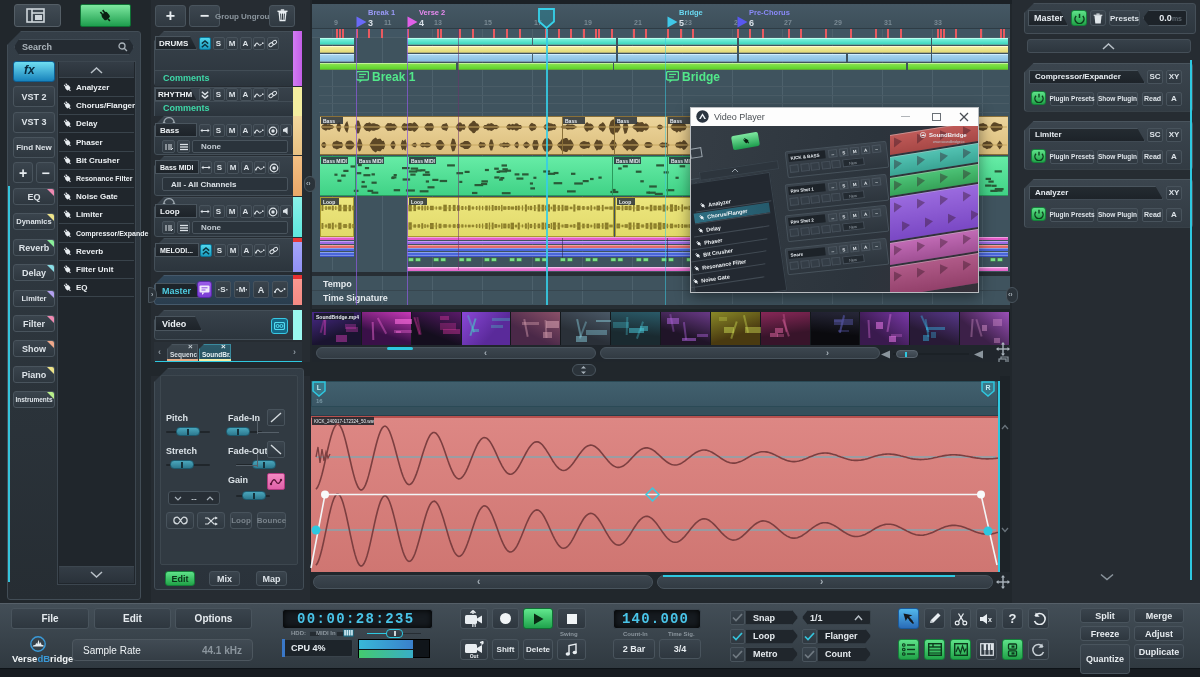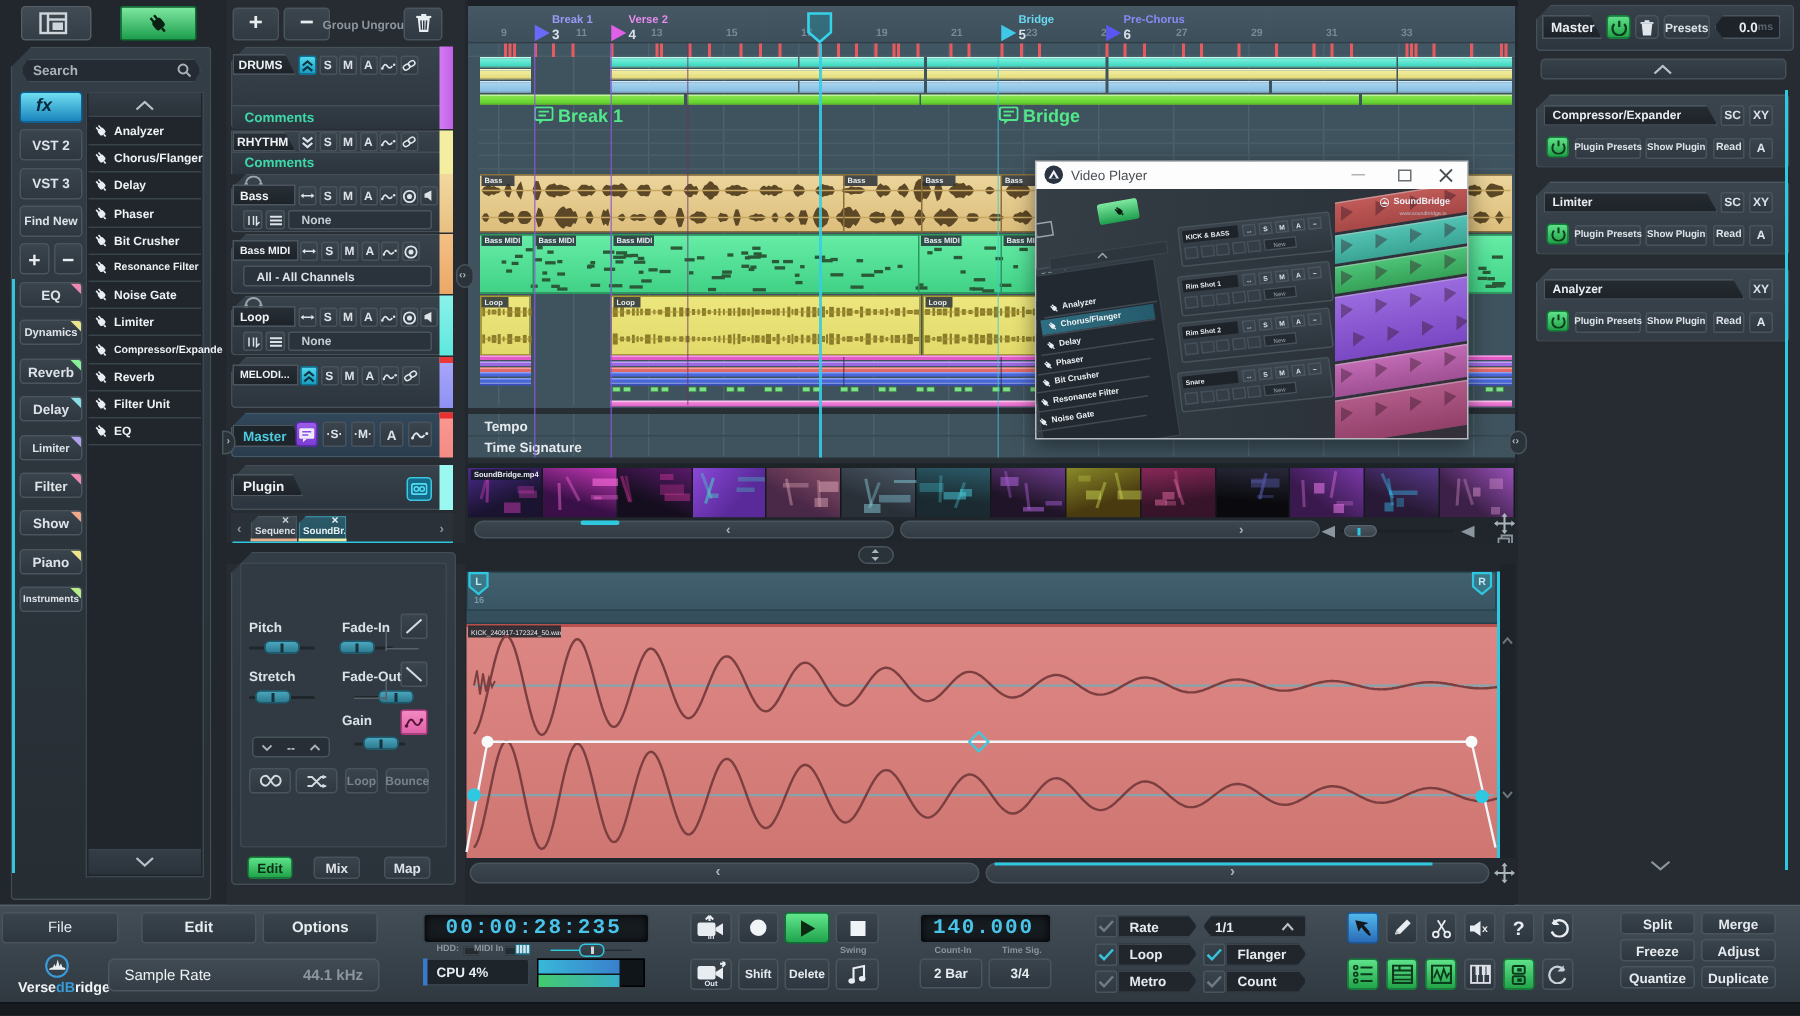--- a/index.html
+++ b/index.html
@@ -495,21 +495,21 @@
 <div class="ab" style="left:272px;top:281px;width:16px;height:17px;background:linear-gradient(#3a444d,#2f3840);border:1px solid #48535c;border-radius:2px;color:#dde3e8;font-weight:bold;font-size:8px;display:flex;align-items:center;justify-content:center">
     <svg width="12" height="8" viewBox="0 0 12 8">
       <path d="M1 6 Q3 1 5 4 T9 4" fill="none" stroke="#dde3e8" stroke-width="1.3"></path>
       <circle cx="1" cy="6" r="1" fill="#dde3e8"></circle>
       <circle cx="10.5" cy="3" r="1" fill="#dde3e8"></circle>
     </svg>
   </div>
 <div class="ab" style="left:293px;top:275px;width:9px;height:30px;background:linear-gradient(#fa9a92,#f48a84)"></div>
 <div class="ab" style="left:293px;top:275px;width:9px;height:4px;background:#e83030"></div>
 <div class="ab" style="left:154px;top:310px;width:148px;height:30px;background:linear-gradient(#38424b,#2c353d);border:1px solid #444f58;border-radius:3px;clip-path:polygon(10px 0,100% 0,100% 100%,0 100%,0 10px)"></div>
-<div class="ab" style="left:155px;top:316px;width:47px;height:15px;background:linear-gradient(#272e35,#1d2329);border:1px solid #4a555e;display:flex;align-items:center;padding-left:6px;color:#eef2f5;font-weight:bold;font-size:9px;clip-path:polygon(0 0,calc(100% - 7px) 0,100% 100%,0 100%)">Plugin</div>
+<div class="ab" style="left:155px;top:316px;width:47px;height:15px;background:linear-gradient(#272e35,#1d2329);border:1px solid #4a555e;display:flex;align-items:center;padding-left:6px;color:#eef2f5;font-weight:bold;font-size:9px;clip-path:polygon(0 0,calc(100% - 7px) 0,100% 100%,0 100%)">Video</div>
 <div class="ab" style="left:271px;top:318px;width:17px;height:16px;background:#156a88;border:1px solid #38c8e4;border-radius:3px;display:flex;align-items:center;justify-content:center">
     <svg width="11" height="8" viewBox="0 0 11 8">
       <rect x="0.5" y="0.5" width="10" height="7" rx="1.5" fill="none" stroke="#52dcf2" stroke-width="1.2"></rect>
       <circle cx="3.6" cy="4" r="1.5" fill="none" stroke="#52dcf2" stroke-width="1"></circle>
       <circle cx="7.4" cy="4" r="1.5" fill="none" stroke="#52dcf2" stroke-width="1"></circle>
     </svg>
   </div>
 <div class="ab" style="left:293px;top:310px;width:9px;height:30px;background:#9af8f0"></div>
 <div class="ab" style="left:154px;top:342px;width:148px;height:19px;background:#2a3138"></div>
 <div class="tx" style="left:158px;top:347px;font-size:9px;color:#8b959d">‹</div>
@@ -1893,21 +1893,21 @@
       <div style="position:absolute;left:27px;top:4px;width:0;height:0;border-left:8px solid rgba(50,20,35,0.4);border-top:5px solid transparent;border-bottom:5px solid transparent"></div>
       <div style="position:absolute;left:50px;top:4px;width:0;height:0;border-left:8px solid rgba(50,20,35,0.4);border-top:5px solid transparent;border-bottom:5px solid transparent"></div>
       <div style="position:absolute;left:73px;top:4px;width:0;height:0;border-left:8px solid rgba(50,20,35,0.4);border-top:5px solid transparent;border-bottom:5px solid transparent"></div>
     </div>
     <div class="ab" style="left:228px;top:6px;color:#eef2f6;font-size:6px;font-weight:bold;display:flex;align-items:center;gap:2px"><svg width="8" height="6" viewBox="0 0 20 16">
         <circle cx="10" cy="8" r="7.2" fill="none" stroke="#e8eef2" stroke-width="1.8"></circle>
         <path d="M4.5 10.5h11v-1.2l-2-0.6-0.8-2.6-1 2-1.2-4.4-1.3 4.6-1-1.6-0.9 2.2-1.8 0.4z" fill="#e8eef2"></path>
       </svg>SoundBridge</div>
     <div class="ab" style="left:242px;top:14px;color:#b8c0c8;font-size:3.5px">www.soundbridge.io</div>
   </div>
-<div class="ab" style="left:1px;top:608px;width:78px;height:21px;background:linear-gradient(#3a444d,#2e373f);border:1px solid #49545d;border-radius:3px;display:flex;align-items:center;justify-content:center;color:#e6ebef;font-weight:normal;font-size:10px">File</div>
+<div class="ab" style="left:11px;top:608px;width:78px;height:21px;background:linear-gradient(#3a444d,#2e373f);border:1px solid #49545d;border-radius:3px;display:flex;align-items:center;justify-content:center;color:#e6ebef;font-weight:bold;font-size:10px">File</div>
 <div class="ab" style="left:94px;top:608px;width:77px;height:21px;background:linear-gradient(#3a444d,#2e373f);border:1px solid #49545d;border-radius:3px;display:flex;align-items:center;justify-content:center;color:#e6ebef;font-weight:bold;font-size:10px">Edit</div>
 <div class="ab" style="left:175px;top:608px;width:77px;height:21px;background:linear-gradient(#3a444d,#2e373f);border:1px solid #49545d;border-radius:3px;display:flex;align-items:center;justify-content:center;color:#e6ebef;font-weight:bold;font-size:10px">Options</div>
 <svg class="ab" style="left:28px;top:636px" width="20" height="16" viewBox="0 0 20 16">
     <circle cx="10" cy="8" r="7.2" fill="none" stroke="#3a9ad8" stroke-width="1.4"></circle>
     <path d="M4.5 10.5h11v-1.2l-2-0.6-0.8-2.6-1 2-1.2-4.4-1.3 4.6-1-1.6-0.9 2.2-1.8 0.4z" fill="#e8eef2"></path>
   </svg>
 <div class="tx" style="left:12px;top:653px;font-size:9.5px"><span style="color:#f0f4f6">Verse</span><span style="color:#3a9ad8">dB</span><span style="color:#f0f4f6">ridge</span></div>
 <div class="ab" style="left:72px;top:639px;width:181px;height:22px;background:linear-gradient(#414b54,#343d45);border:1px solid #4d575f;border-radius:4px;display:flex;align-items:center;justify-content:space-between;padding:0 10px">
     <span style="color:#eef2f5;font-weight:normal;font-size:10px">Sample Rate</span>
     <span style="color:#8b959d;font-weight:bold;font-size:10px">44.1 kHz</span>
@@ -1978,21 +1978,21 @@
 <div class="tx" style="left:622px;top:611px;font-size:14px;font-family:'Liberation Mono',monospace;color:#49c4e8;letter-spacing:1.2px">140.000</div>
 <div class="tx" style="left:623px;top:631px;font-size:6px;color:#8b959d">Count-In</div>
 <div class="tx" style="left:668px;top:631px;font-size:6px;color:#8b959d">Time Sig.</div>
 <div class="ab" style="left:613px;top:639px;width:42px;height:20px;background:linear-gradient(#3a444d,#2e373f);border:1px solid #49545d;border-radius:3px;display:flex;align-items:center;justify-content:center;color:#e6ebef;font-weight:bold;font-size:9px">2 Bar</div>
 <div class="ab" style="left:659px;top:639px;width:42px;height:20px;background:linear-gradient(#3a444d,#2e373f);border:1px solid #49545d;border-radius:3px;display:flex;align-items:center;justify-content:center;color:#e6ebef;font-weight:bold;font-size:9px">3/4</div>
 <div class="ab" style="left:730px;top:610px;width:15px;height:15px;background:linear-gradient(#39434c,#2f3840);border:1px solid #49545d;border-radius:2px;display:flex;align-items:center;justify-content:center">
     <svg width="11" height="9" viewBox="0 0 11 9">
       <polyline points="1,4.5 4,7.5 10,1" fill="none" stroke="#707a82" stroke-width="1.7"></polyline>
     </svg>
   </div>
-<div class="ab" style="left:745px;top:610px;width:53px;height:15px;background:#20262c;border:1px solid #39434b;display:flex;align-items:center;padding-left:7px;color:#e6ebef;font-weight:bold;font-size:9px;clip-path:polygon(0 0,calc(100% - 6px) 0,100% 50%,calc(100% - 6px) 100%,0 100%)">Rate</div>
+<div class="ab" style="left:745px;top:610px;width:53px;height:15px;background:#20262c;border:1px solid #39434b;display:flex;align-items:center;padding-left:7px;color:#e6ebef;font-weight:bold;font-size:9px;clip-path:polygon(0 0,calc(100% - 6px) 0,100% 50%,calc(100% - 6px) 100%,0 100%)">Snap</div>
 <div class="ab" style="left:730px;top:628.5px;width:15px;height:15px;background:linear-gradient(#39434c,#2f3840);border:1px solid #49545d;border-radius:2px;display:flex;align-items:center;justify-content:center">
     <svg width="11" height="9" viewBox="0 0 11 9">
       <polyline points="1,4.5 4,7.5 10,1" fill="none" stroke="#35c4dc" stroke-width="1.7"></polyline>
     </svg>
   </div>
 <div class="ab" style="left:745px;top:628.5px;width:53px;height:15px;background:#20262c;border:1px solid #39434b;display:flex;align-items:center;padding-left:7px;color:#e6ebef;font-weight:bold;font-size:9px;clip-path:polygon(0 0,calc(100% - 6px) 0,100% 50%,calc(100% - 6px) 100%,0 100%)">Loop</div>
 <div class="ab" style="left:730px;top:646.5px;width:15px;height:15px;background:linear-gradient(#39434c,#2f3840);border:1px solid #49545d;border-radius:2px;display:flex;align-items:center;justify-content:center">
     <svg width="11" height="9" viewBox="0 0 11 9">
       <polyline points="1,4.5 4,7.5 10,1" fill="none" stroke="#707a82" stroke-width="1.7"></polyline>
     </svg>
@@ -2107,13 +2107,13 @@
 <div class="ab" style="left:1028px;top:639px;width:21px;height:21px;background:linear-gradient(#3a444d,#2e373f);border:1px solid #49545d;border-radius:3px;display:flex;align-items:center;justify-content:center">
     <svg width="14" height="13" viewBox="0 0 14 13">
       <path d="M11 4a5.5 5.5 0 1 0 0.5 5" fill="none" stroke="#c8d0d6" stroke-width="1.5"></path>
       <path d="M10.5 0.5v4.2H6.3z" fill="#c8d0d6"></path>
     </svg>
   </div>
 <div class="ab" style="left:1080px;top:608px;width:50px;height:15px;background:linear-gradient(#3a444d,#2e373f);border:1px solid #49545d;border-radius:3px;display:flex;align-items:center;justify-content:center;color:#e6ebef;font-weight:bold;font-size:9px">Split</div>
 <div class="ab" style="left:1134px;top:608px;width:50px;height:15px;background:linear-gradient(#3a444d,#2e373f);border:1px solid #49545d;border-radius:3px;display:flex;align-items:center;justify-content:center;color:#e6ebef;font-weight:bold;font-size:9px">Merge</div>
 <div class="ab" style="left:1080px;top:626px;width:50px;height:15px;background:linear-gradient(#3a444d,#2e373f);border:1px solid #49545d;border-radius:3px;display:flex;align-items:center;justify-content:center;color:#e6ebef;font-weight:bold;font-size:9px">Freeze</div>
 <div class="ab" style="left:1134px;top:626px;width:50px;height:15px;background:linear-gradient(#3a444d,#2e373f);border:1px solid #49545d;border-radius:3px;display:flex;align-items:center;justify-content:center;color:#e6ebef;font-weight:bold;font-size:9px">Adjust</div>
-<div class="ab" style="left:1080px;top:644px;width:50px;height:15px;background:linear-gradient(#3a444d,#2e373f);border:1px solid #49545d;border-radius:3px;display:flex;align-items:center;justify-content:center;color:#e6ebef;font-weight:bold;font-size:9px">Quantize</div>
+<div class="ab" style="left:1080px;top:644px;width:50px;height:30px;background:linear-gradient(#3a444d,#2e373f);border:1px solid #49545d;border-radius:3px;display:flex;align-items:center;justify-content:center;color:#e6ebef;font-weight:bold;font-size:9px">Quantize</div>
 <div class="ab" style="left:1134px;top:644px;width:50px;height:15px;background:linear-gradient(#3a444d,#2e373f);border:1px solid #49545d;border-radius:3px;display:flex;align-items:center;justify-content:center;color:#e6ebef;font-weight:bold;font-size:9px">Duplicate</div>
 </body></html>

